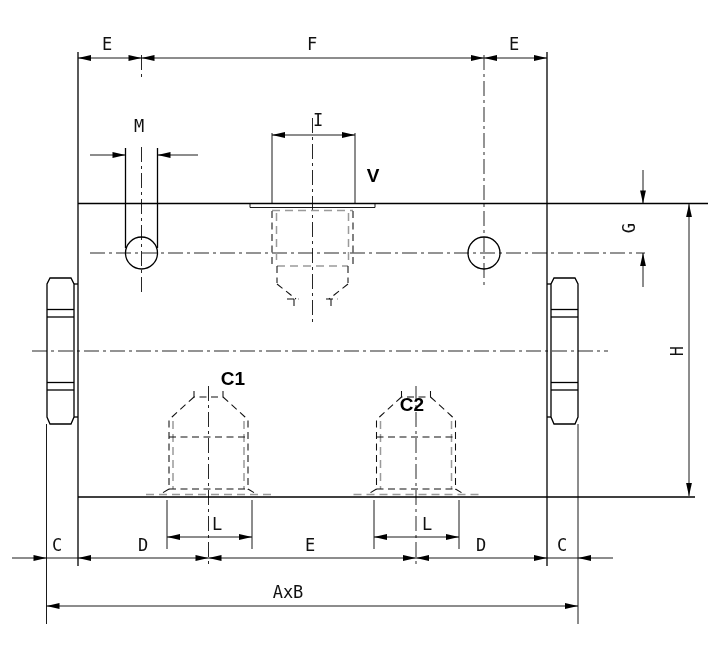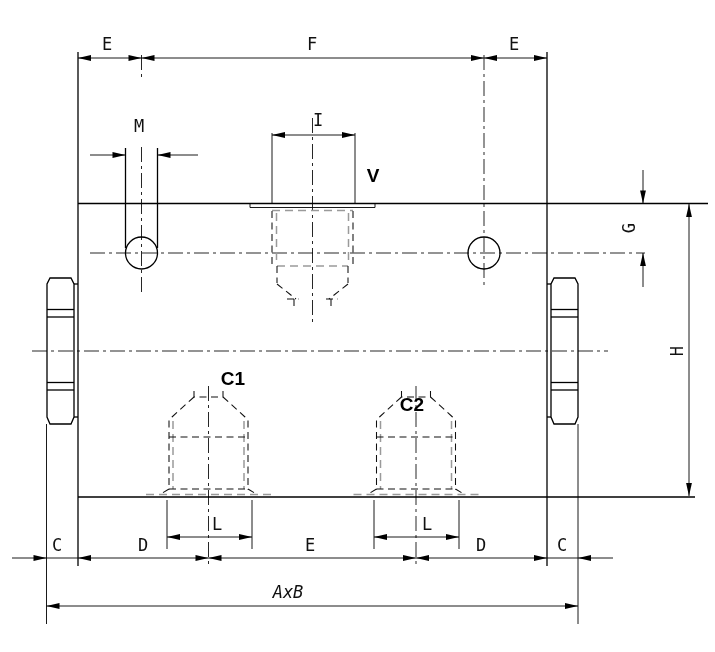--- a/index.html
+++ b/index.html
@@ -207,19 +207,19 @@
   <span class="lbl" style="left:318px;top:120px;">I</span>
   <span class="lbl rot" style="left:629px;top:228px;">G</span>
   <span class="lbl rot" style="left:677px;top:351px;">H</span>
   <span class="lbl" style="left:57px;top:545px;">C</span>
   <span class="lbl" style="left:143px;top:545px;">D</span>
   <span class="lbl" style="left:310px;top:545px;">E</span>
   <span class="lbl" style="left:481px;top:545px;">D</span>
   <span class="lbl" style="left:562px;top:545px;">C</span>
   <span class="lbl" style="left:217px;top:524px;">L</span>
   <span class="lbl" style="left:427px;top:524px;">L</span>
-  <span class="lbl" style="left:288px;top:592px;font-style:italic;">AxB</span>
+  <span class="lbl" style="left:288px;top:592px;">AxB</span>
 
   <span class="lbl port" style="left:373px;top:175px;">V</span>
   <span class="lbl port" style="left:203px;top:378px;margin-left:30px;">C1</span>
   <span class="lbl port" style="left:412px;top:404px;">C2</span>
 
 </div>
 
 </body></html>

